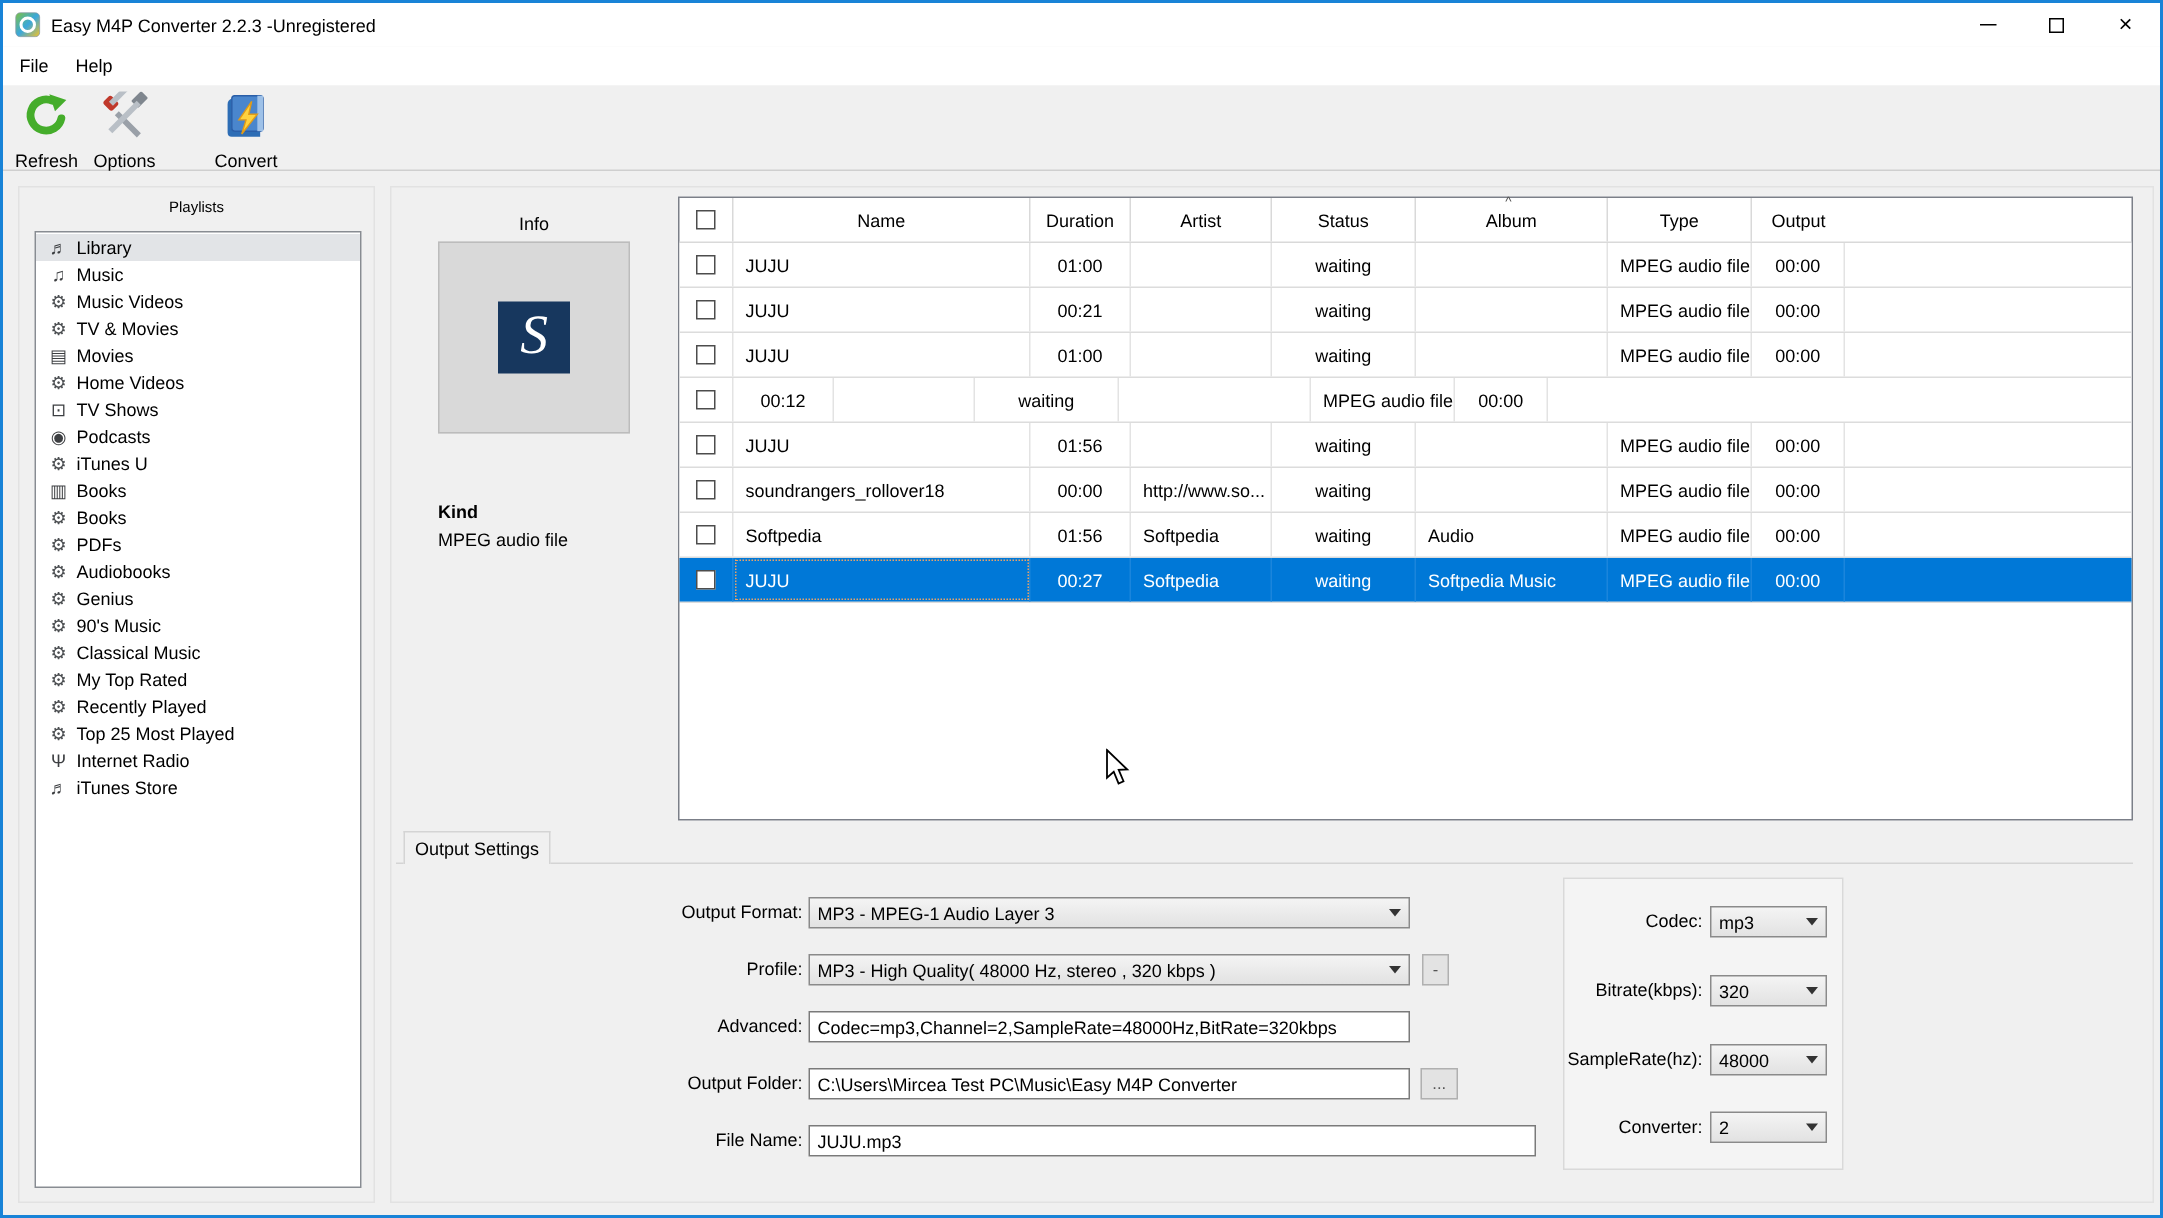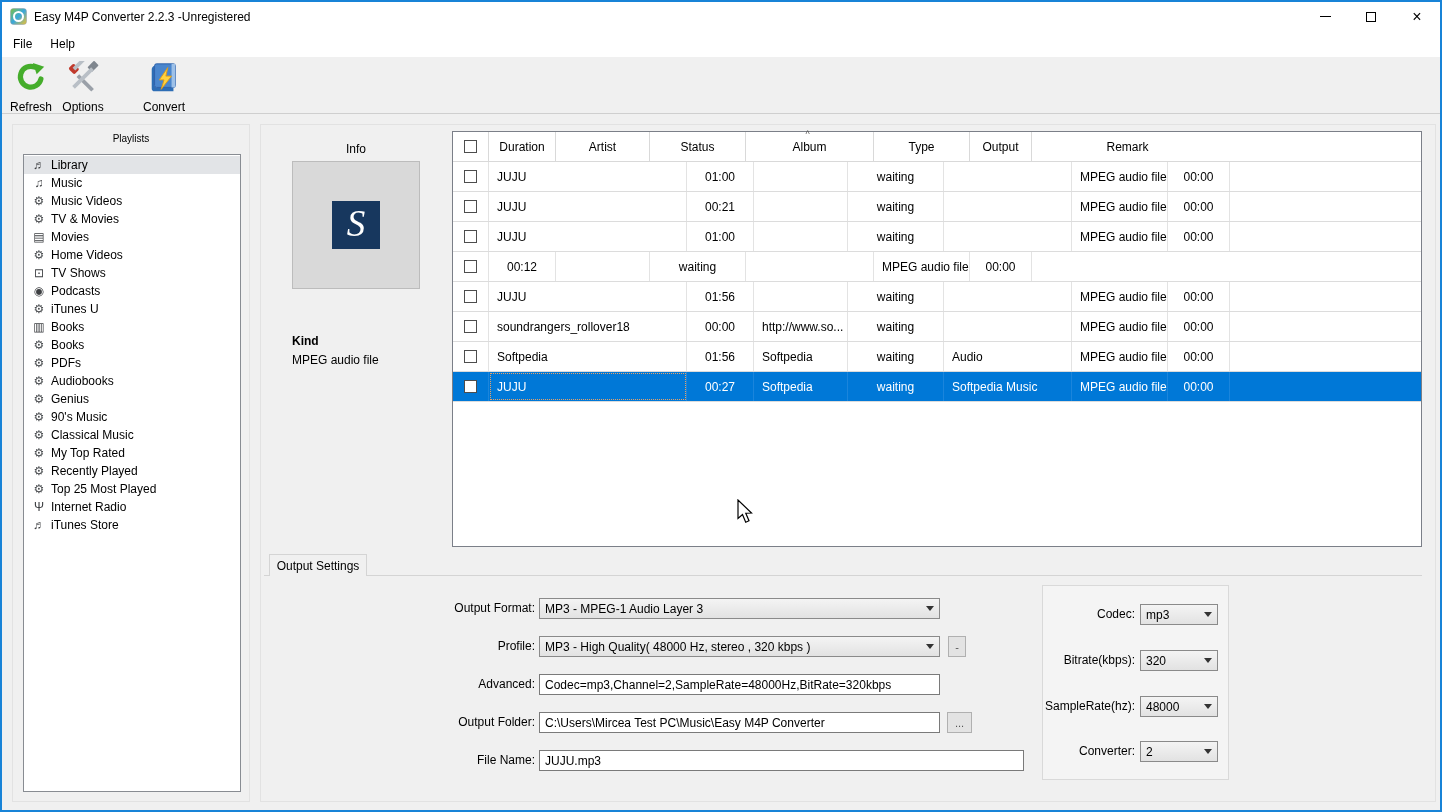--- a/index.html
+++ b/index.html
@@ -284,41 +284,41 @@
     <div class="s-logo">S</div>
   </div>
   <div class="kind-label">Kind</div>
   <div class="kind-value">MPEG audio file</div>
 
   <div class="songtable">
     <div class="thead">
         <div class="th" style="width: 36px;">
           <span class="cb"></span>
         </div>
+        <div class="th" style="width: 198px;">
+          <span>Name</span>
+        </div>
         <div class="th" style="width: 67px;">
           <span>Duration</span>
         </div>
         <div class="th" style="width: 94px;">
           <span>Artist</span>
         </div>
         <div class="th" style="width: 96px;">
           <span>Status</span>
         </div>
         <div class="th" style="width: 128px;">
           <span>Album</span>
           <span class="caret">^</span>
         </div>
         <div class="th" style="width: 96px;">
           <span>Type</span>
         </div>
         <div class="th" style="width: 62px;">
           <span>Output</span>
-        </div>
-        <div class="th" style="width: 191px;">
-          <span>Remark</span>
         </div>
       </div>
     <div>
         <div class="tr">
           <div class="td tdc" style="width: 36px;">
             <span class="cb"></span>
           </div>
           <div class="td" style="width: 198px;">JUJU</div>
           <div class="td" style="width: 67px; justify-content: center; text-align: center;">01:00</div>
           <div class="td" style="width: 94px;"></div>

